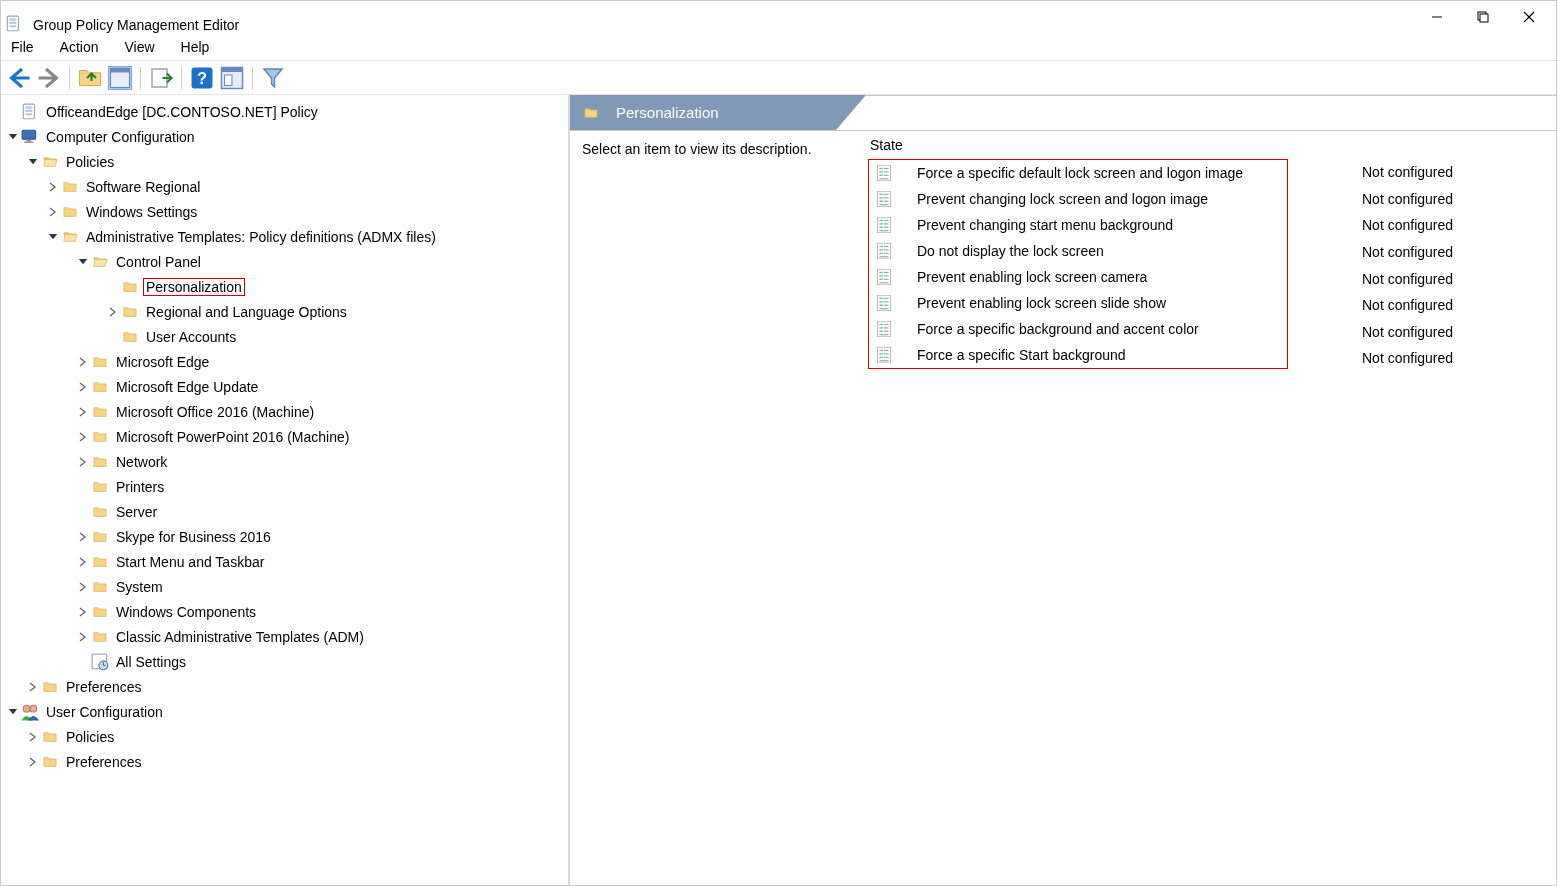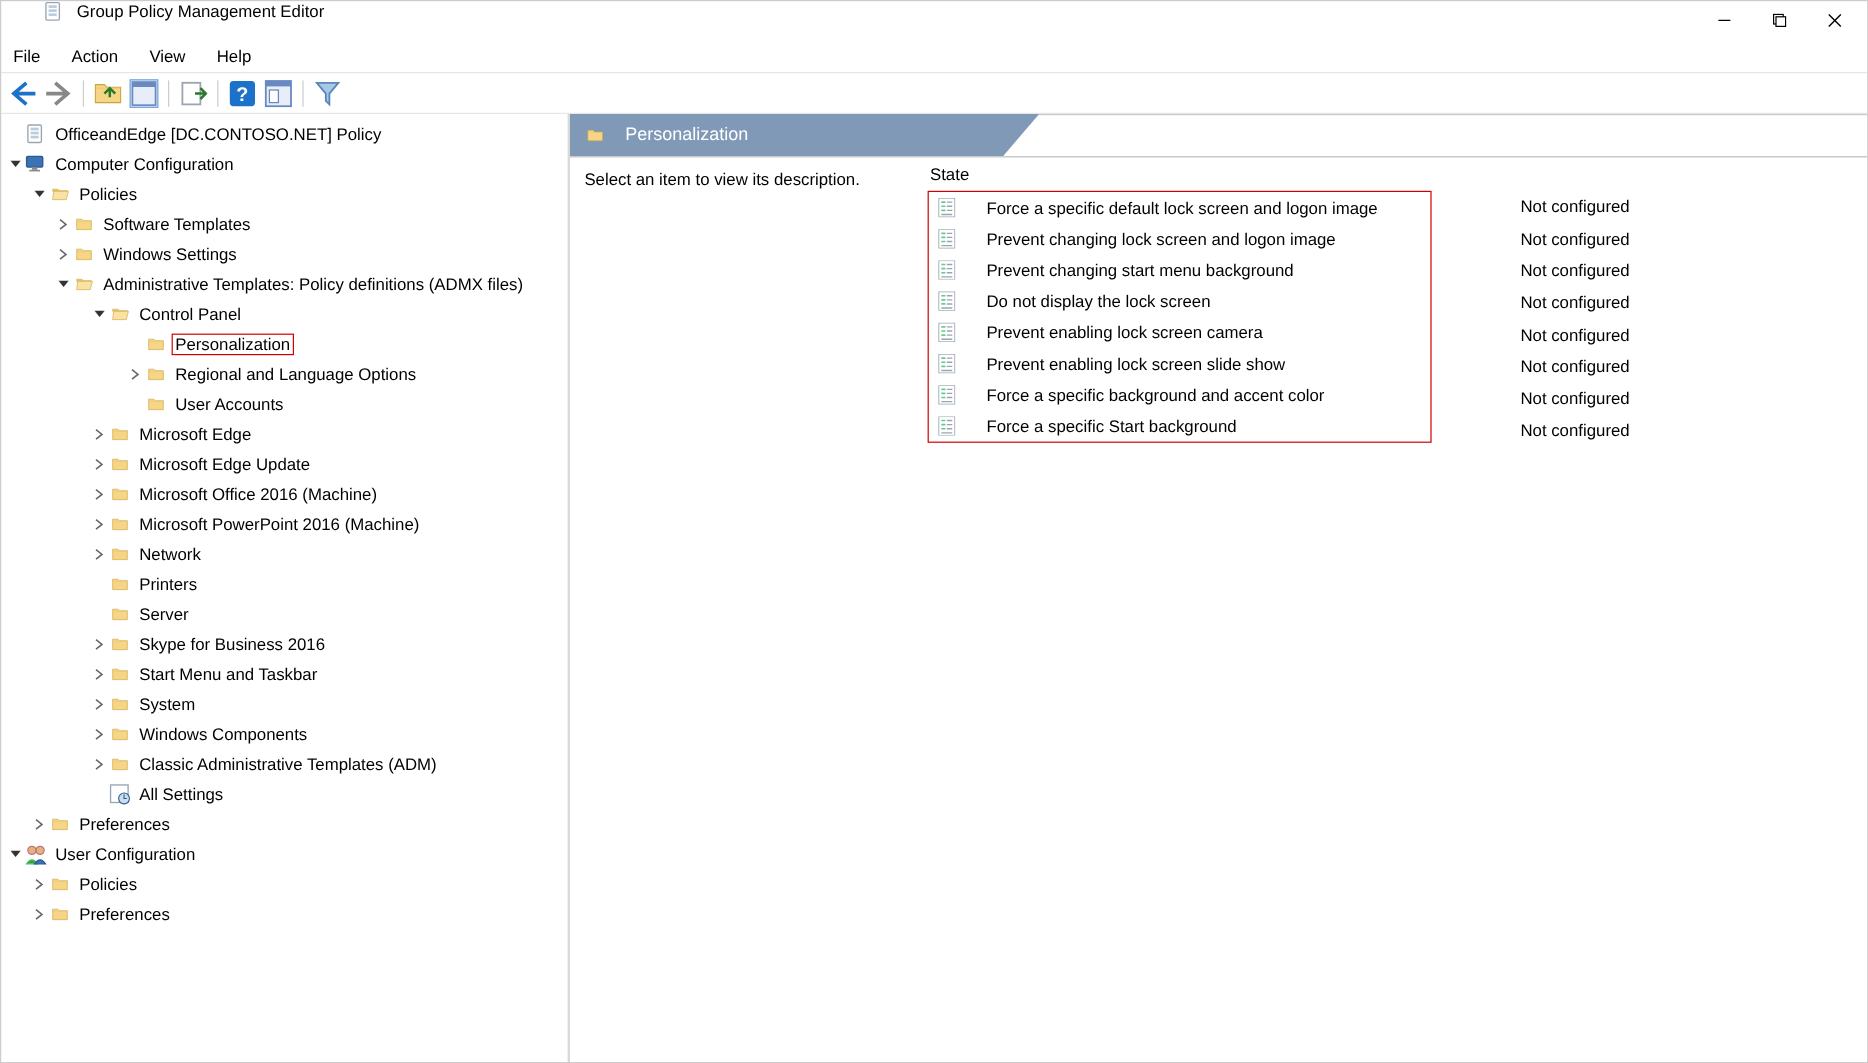--- a/index.html
+++ b/index.html
@@ -1,34 +1,34 @@
 <!DOCTYPE html>
 <html><head>
 <meta charset="utf-8">
 <style>
   * { box-sizing: border-box; }
   html, body { margin:0; padding:0; height:100%; font-family: "Segoe UI", Tahoma, sans-serif; font-size:14px; color:#000; background:#fff; }
   .window { width:1557px; height:886px; display:flex; flex-direction:column; border:1px solid #ccc; }
   
-  .titlebar { height:32px; display:flex; align-items:flex-start; padding:0 4px;margin-left:31px; }
+  .titlebar { height:32px; display:flex; align-items:flex-end; padding:0 4px; }
   .titlebar .title { margin-left:6px; font-size:14px; flex:0 0 auto; }
   .titlebar .spacer { flex:1; }
   .winbtn { width:46px; height:32px; display:flex; align-items:center; justify-content:center; }
   .winbtn svg { width:12px; height:12px; }
   
   .menubar { height:28px; display:flex; align-items:center; padding:0 6px; gap:18px; border-bottom:1px solid #e6e6e6; }
   .menubar .item { padding:2px 4px; }
   
   .toolbar { height:34px; display:flex; align-items:center; padding:0 6px; gap:6px; border-bottom:1px solid #e6e6e6; }
   .tbtn { width:24px; height:24px; display:flex; align-items:center; justify-content:center; }
   .tbtn.selected { border:1px solid #7aa7d6; background:#cfe3fa; }
   .tdiv { width:1px; height:22px; background:#ccc; margin:0 2px; }
   
   .main { flex:1; display:flex; overflow:hidden; }
-  .tree { width:474px; border-right:2px solid #d9d9d9; overflow:auto; padding:4px 0; }
+  .tree { width:569px; border-right:2px solid #d9d9d9; overflow:auto; padding:4px 0; }
   .node { display:flex; align-items:center; height:25px; white-space:nowrap; }
   .tw { width:16px; height:16px; display:flex; align-items:center; justify-content:center; flex:0 0 16px; }
   .tw svg { width:10px; height:10px; }
   .ic { width:18px; height:18px; display:flex; align-items:center; justify-content:center; margin-right:4px; flex:0 0 18px; }
   .label { padding:1px 3px; }
   .label.selected { border:1px solid #d00000; padding:0 2px; }
   
   .right { flex:1; display:flex; flex-direction:column; overflow:hidden; }
   .right-header { height:36px; background:#7f99b6; color:#fff; display:flex; align-items:center; padding:0 12px; gap:12px; position:relative; border-bottom:1px solid #c9c9c9;}
   .right-header .cut { position:absolute; right:0; top:0; bottom:0; width:720px; background:#fff; clip-path: polygon(30px 0, 100% 0, 100% 100%, 0 100%); border-top:1px solid #c9c9c9;}
@@ -260,21 +260,21 @@
         <span class="tw">
             <svg viewBox="0 0 10 10">
               <use href="#chev-right"></use>
             </svg>
           </span>
         <span class="ic">
             <svg viewBox="0 0 16 16" class="folder-svg">
               <use href="#folder"></use>
             </svg>
           </span>
-        <span class="label">Software Templates</span>
+        <span class="label">Software Regional</span>
       </div>
 
       <div class="node" style="padding-left:44px">
         <span class="tw">
             <svg viewBox="0 0 10 10">
               <use href="#chev-right"></use>
             </svg>
           </span>
         <span class="ic">
             <svg viewBox="0 0 16 16" class="folder-svg">

